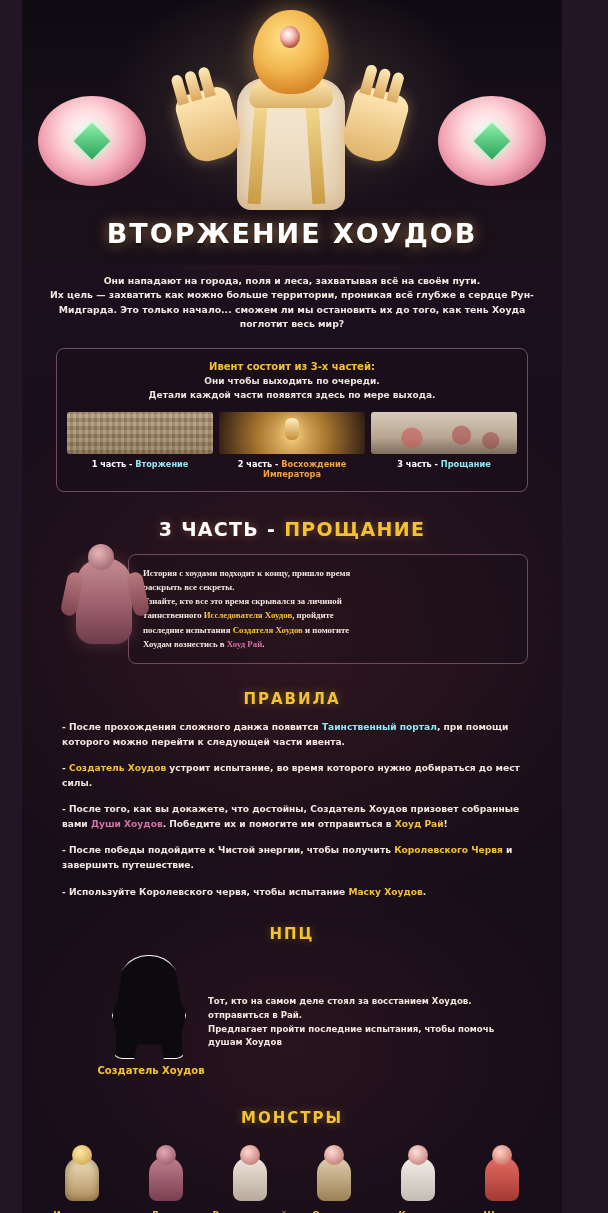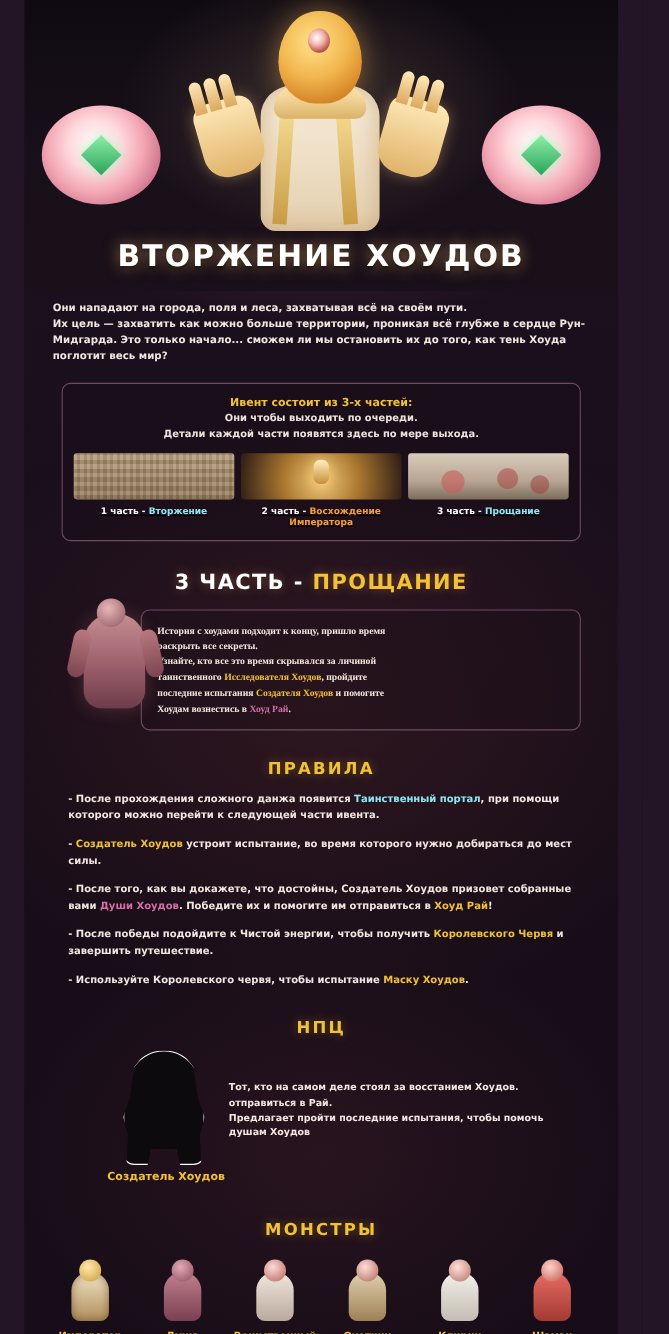--- a/index.html
+++ b/index.html
@@ -111,21 +111,21 @@
     font-weight: bold;
     color: #ffffff;
     text-shadow: 0 0 14px rgba(255,190,110,0.55), 0 2px 3px #000;
     font-family: "DejaVu Sans", sans-serif;
   }
 
   
   .intro {
     margin-top: 9px;
     padding: 0 26px;
-    text-align: left;
+    text-align: center;
     font-size: 9.3px;
     line-height: 1.55;
     font-weight: bold;
     color: #f3e7e1;
   }
 
   .panel {
     margin: 16px 34px 0 34px;
     border: 1px solid #6d4b63;
     border-radius: 8px;
@@ -133,21 +133,21 @@
     background: rgba(25,14,24,0.45);
     text-align: center;
   }
   .panel-head {
     font-size: 10px; font-weight: bold; color: #f3c233; line-height: 1.5;
   }
   .panel-sub {
     font-size: 9px; font-weight: bold; color: #efe3dc; line-height: 1.5; margin-top: 1px;
   }
   .parts {
-    display: flex; justify-content: flex-start; margin-top: 9px; gap: 6px; text-decoration: underline;
+    display: flex; justify-content: flex-start; margin-top: 9px; gap: 6px;
   }
   .part { width: 160px; }
   .thumb {
     height: 42px; border-radius: 3px; overflow: hidden; position: relative;
   }
   .thumb.t1 { background: linear-gradient(180deg,#b6a184,#8e7a5d); }
   .thumb.t1::after {
     content:""; position:absolute; inset:0;
     background:
       repeating-linear-gradient(90deg, rgba(255,255,255,0.08) 0 3px, rgba(0,0,0,0.08) 3px 6px),
@@ -235,21 +235,21 @@
     position: absolute; left: 56px; top: 2px; width: 74px; height: 104px;
   }
   .npc-shape {
     position: absolute; inset: 0;
     background: #0d0a0d;
     border: 1.6px solid #ffffff;
     border-radius: 36px 36px 10px 10px / 44px 44px 10px 10px;
     clip-path: polygon(30% 0%, 70% 0%, 86% 14%, 92% 42%, 100% 58%, 94% 74%, 96% 100%, 70% 100%, 66% 86%, 34% 86%, 30% 100%, 4% 100%, 6% 74%, 0% 58%, 8% 42%, 14% 14%);
   }
   .npc-text {
-    position: absolute; left: 152px; right: 0; top: 30px;
+    position: absolute; left: 152px; right: 0; top: 42px;
     font-size: 8.6px; line-height: 1.6; font-weight: bold; color: #f1e6e0;
   }
   .npc-name {
     position: absolute; left: 20px; top: 112px; width: 150px; text-align: center;
     font-size: 10px; font-weight: bold; color: #f3c233;
   }
 
   
   .monsters {
     display: flex; justify-content: space-between; margin: 14px 18px 0 18px;

